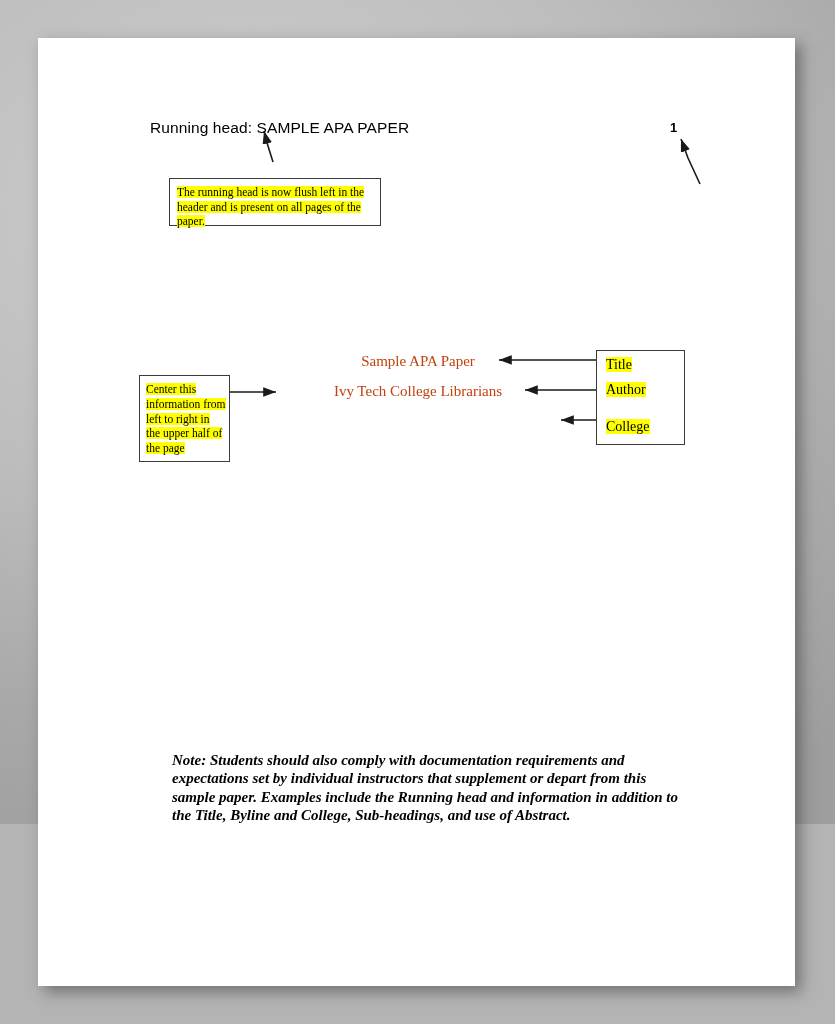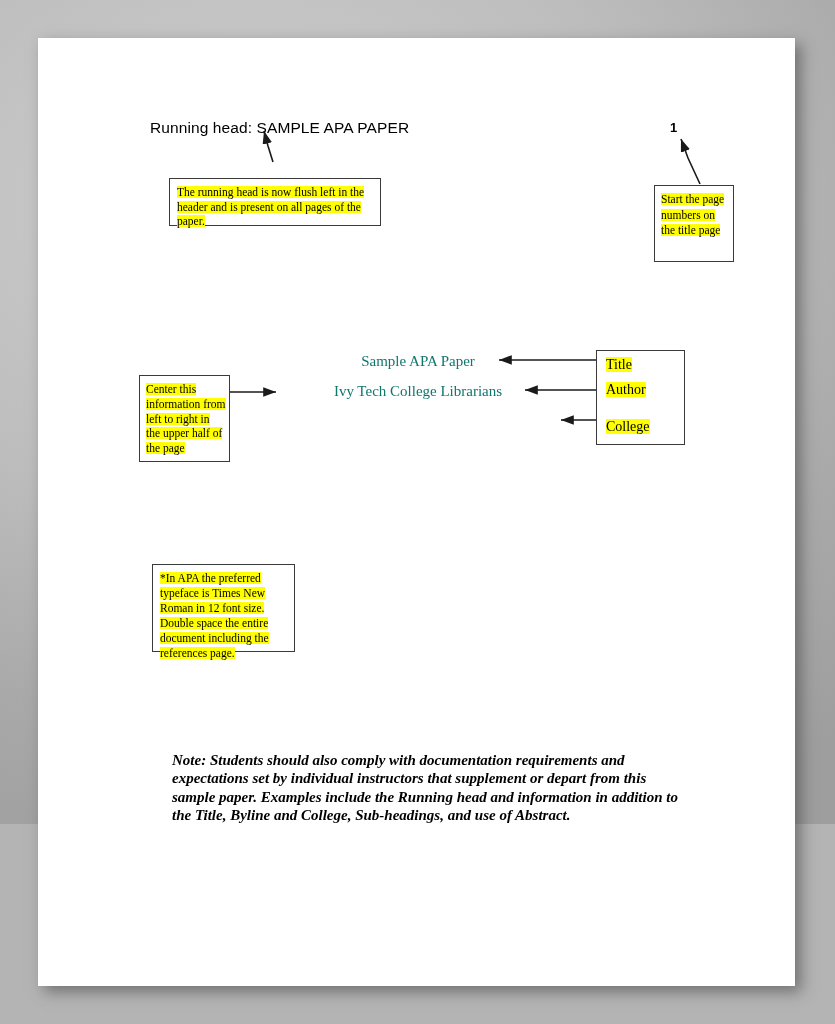--- a/index.html
+++ b/index.html
@@ -55,21 +55,21 @@
     font-weight: bold;
   }
 
   
   .title-line {
     position: absolute;
     width: 400px;
     text-align: center;
     font-family: "Liberation Serif", serif;
     font-size: 15px;
-    color: #0f766e;
+    color: #c2410c;
   }
   #title-line-1 { left: 180px; top: 315px; }
   #title-line-2 { left: 180px; top: 345px; }
   #title-line-3 { left: 180px; top: 375px; }
 
   
   .callout {
     position: absolute;
     border: 1.5px solid #3a3a3a;
     background: #ffffff;
@@ -193,43 +193,37 @@
 
     <div class="txt" id="page-number">1</div>
 
     <div class="title-line" id="title-line-1">Sample APA Paper</div>
     <div class="title-line" id="title-line-2">Ivy Tech College Librarians</div>
 
     <div class="callout" id="callout-running-head">
       <span class="hl">The running head is now flush left in the header and is present on all pages of the paper.</span>
     </div>
 
-    <div class="callout" id="callout-page-numbers">
-      <span class="hl">Start the page numbers on the title page</span>
-    </div>
 
     <div class="callout" id="callout-center-info">
       <span class="hl">Center this information from left to right in the upper half of the page</span>
     </div>
 
     <div class="callout" id="callout-labels">
       <div class="lbl lbl-title">
         <span class="hl">Title</span>
       </div>
       <div class="lbl lbl-author">
         <span class="hl">Author</span>
       </div>
       <div class="lbl lbl-college">
         <span class="hl">College</span>
       </div>
     </div>
 
-    <div class="callout" id="callout-typeface">
-      <span class="hl">*In APA the preferred typeface is Times New Roman in 12 font size. Double space the entire document including the references page.</span>
-    </div>
 
     <div id="bottom-note">Note: Students should also comply with documentation requirements and expectations set by individual instructors that supplement or depart from this sample paper. Examples include the Running head and information in addition to the Title, Byline and College, Sub-headings, and use of Abstract.</div>
 
   </div>
 
   <div id="watermark">
     <span>HegnessEvents.com</span>
   </div>
 
 </div>

